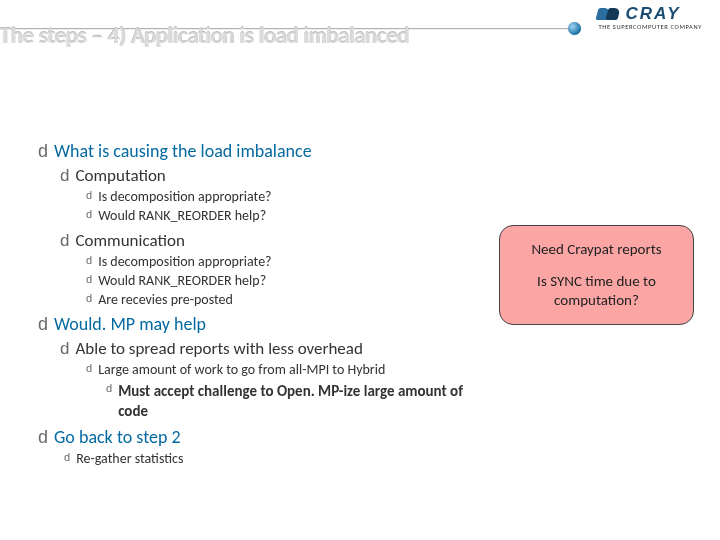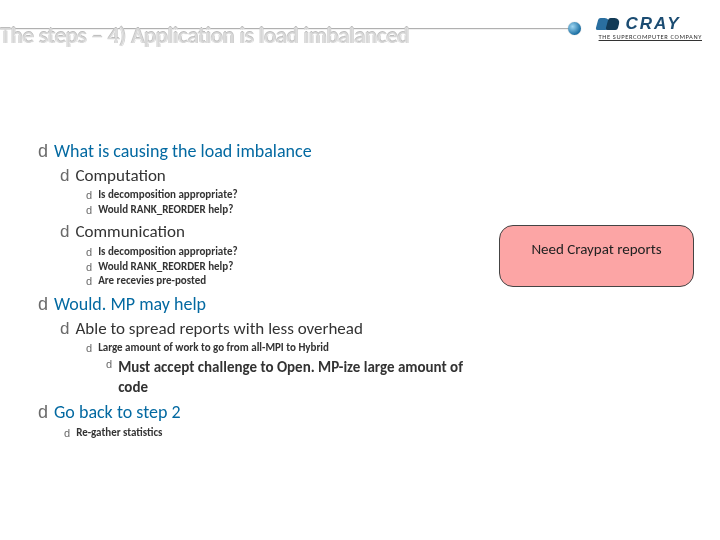--- a/index.html
+++ b/index.html
@@ -1,35 +1,35 @@
 <!DOCTYPE html>
 <html><head>
 <meta charset="utf-8">
 <style>
   * { margin: 0; padding: 0; box-sizing: border-box; }
   html, body { width: 720px; height: 540px; background: #fff; font-family: "Segoe UI", "Calibri", Arial, sans-serif; overflow: hidden; }
   .slide { position: relative; width: 720px; height: 540px; }
 
   
-  .header { position: absolute; top: 14px; right: 18px; display: flex; align-items: center; }
+  .header { position: absolute; top: 4px; right: 18px; display: flex; align-items: center; }
   .header-line { position: absolute; top: 28px; left: 0; width: 570px; height: 0;
     border-top: 1px solid #b0b0b0; border-bottom: 1px solid #f0f0f0; }
   .header-ball { position: absolute; top: 22px; left: 568px; width: 13px; height: 13px; border-radius: 50%;
     background: radial-gradient(circle at 35% 35%, #9fd6f2, #1a6fa3 70%, #0a4f7a); box-shadow: 0 0 1px rgba(0,0,0,.4); }
   .logo { display: flex; flex-direction: column; align-items: flex-start; }
   .logo-main { display: flex; align-items: center; gap: 1px; }
   .logo-mark { width: 28px; height: 16px; position: relative; }
   .logo-mark::before, .logo-mark::after {
     content: ""; position: absolute; border-radius: 2px 6px 2px 2px;
   }
   .logo-mark::before { left:0; top:2px; width:12px; height:12px; background:#2a6fa0; transform: skewX(-15deg);}
   .logo-mark::after  { left:10px; top:2px; width:12px; height:12px; background:#123a56; transform: skewX(-15deg);}
   .logo-text { font-family: Arial, sans-serif; font-weight: 700; font-size: 17px; letter-spacing: 2px;
     color: #1b4c72; font-style: italic; }
-  .logo-tag { font-size: 6.5px; letter-spacing: 0.6px; color: #333; text-transform: uppercase; margin-top: -1px; margin-left: 2px; text-decoration: underline;}
+  .logo-tag { font-size: 6.5px; letter-spacing: 0.6px; color: #333; text-transform: uppercase; margin-top: -1px; margin-left: 2px;}
 
   
   .title { position: absolute; top: 22px; left: 0; font-size: 22px; font-weight: 400;
     color: #d7d7d7;
     text-shadow:
       0 1px 0 #fff,
       0 -1px 0 #bdbdbd,
       1px 0 0 #cfcfcf,
       -1px 0 0 #cfcfcf;
     letter-spacing: 0.2px;
@@ -48,21 +48,21 @@
 
   .lvl1 > li > .row .b { font-size: 18px; color:#6a6a6a; line-height: 1.25; }
   .lvl1 > li > .row .t { font-size: 18px; color:#0369a1; font-weight: 400; line-height: 1.25; }
 
   .lvl2 { margin-left: 22px; margin-top: 2px; }
   .lvl2 > li > .row .b { font-size: 17px; color:#6a6a6a; line-height: 1.25; }
   .lvl2 > li > .row .t { font-size: 17px; color:#333; line-height: 1.25; }
 
   .lvl3 { margin-left: 26px; margin-top: 2px; margin-bottom: 4px; }
   .lvl3 > li > .row .b { font-size: 11px; color:#6a6a6a; line-height: 1.35; }
-  .lvl3 > li > .row .t { font-size: 11px; color:#333; font-weight: 700; line-height: 1.35; }
+  .lvl3 > li > .row .t { font-size: 14px; color:#333; font-weight: 400; line-height: 1.35; }
 
   .lvl4 { margin-left: 20px; margin-top: 1px; margin-bottom: 2px;}
   .lvl4 > li > .row .b { font-size: 11px; color:#6a6a6a; line-height: 1.35; }
   .lvl4 > li > .row .t { font-size: 15px; color:#333; font-weight: 600; line-height: 1.35; }
 
   
   .callout { position: absolute; top: 225px; right: 26px; width: 195px; padding: 14px 10px;
     border: 1.5px solid #444; border-radius: 14px; background: #fca5a5; text-align: center; }
   .callout .c1 { font-size: 15px; color:#222; margin-bottom: 14px; }
   .callout .c2 { font-size: 15px; color:#222; line-height: 1.25; }
@@ -187,15 +187,16 @@
             <span class="t">Re-gather statistics</span>
           </div>
             </li>
         </ul>
       </li>
     </ul>
   </div>
 
   <div class="callout">
     <div class="c1">Need Craypat reports</div>
+    <div class="c2">Is SYNC time due to computation?</div>
   </div>
 
 </div>
 
 </body></html>

